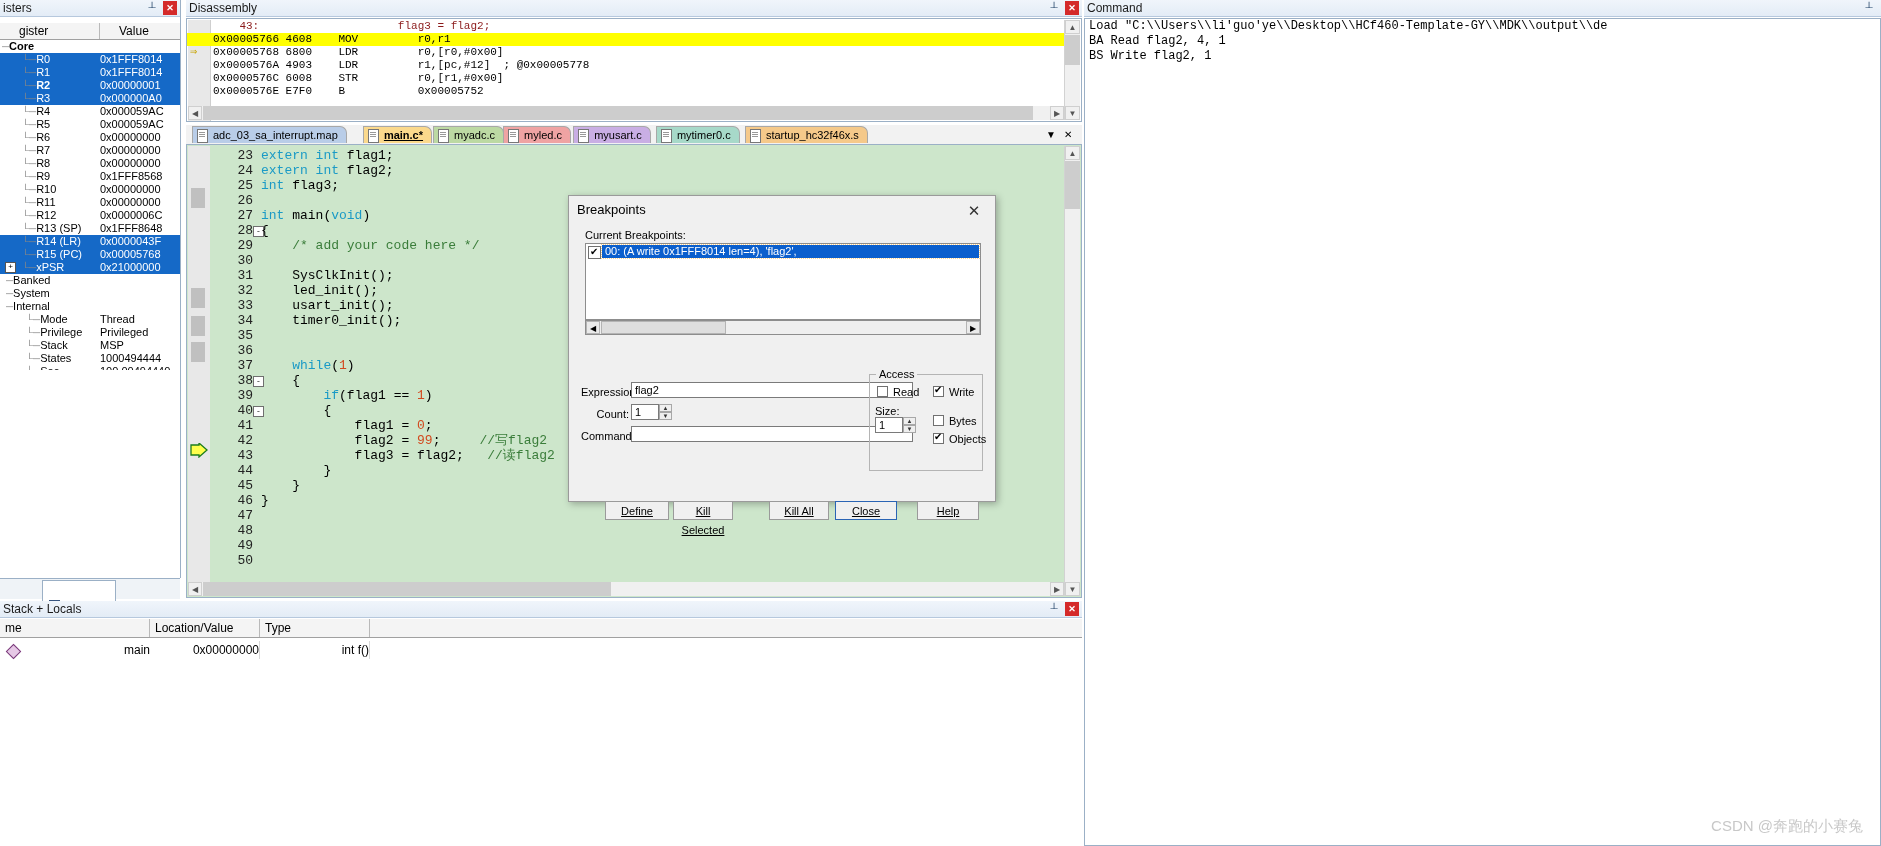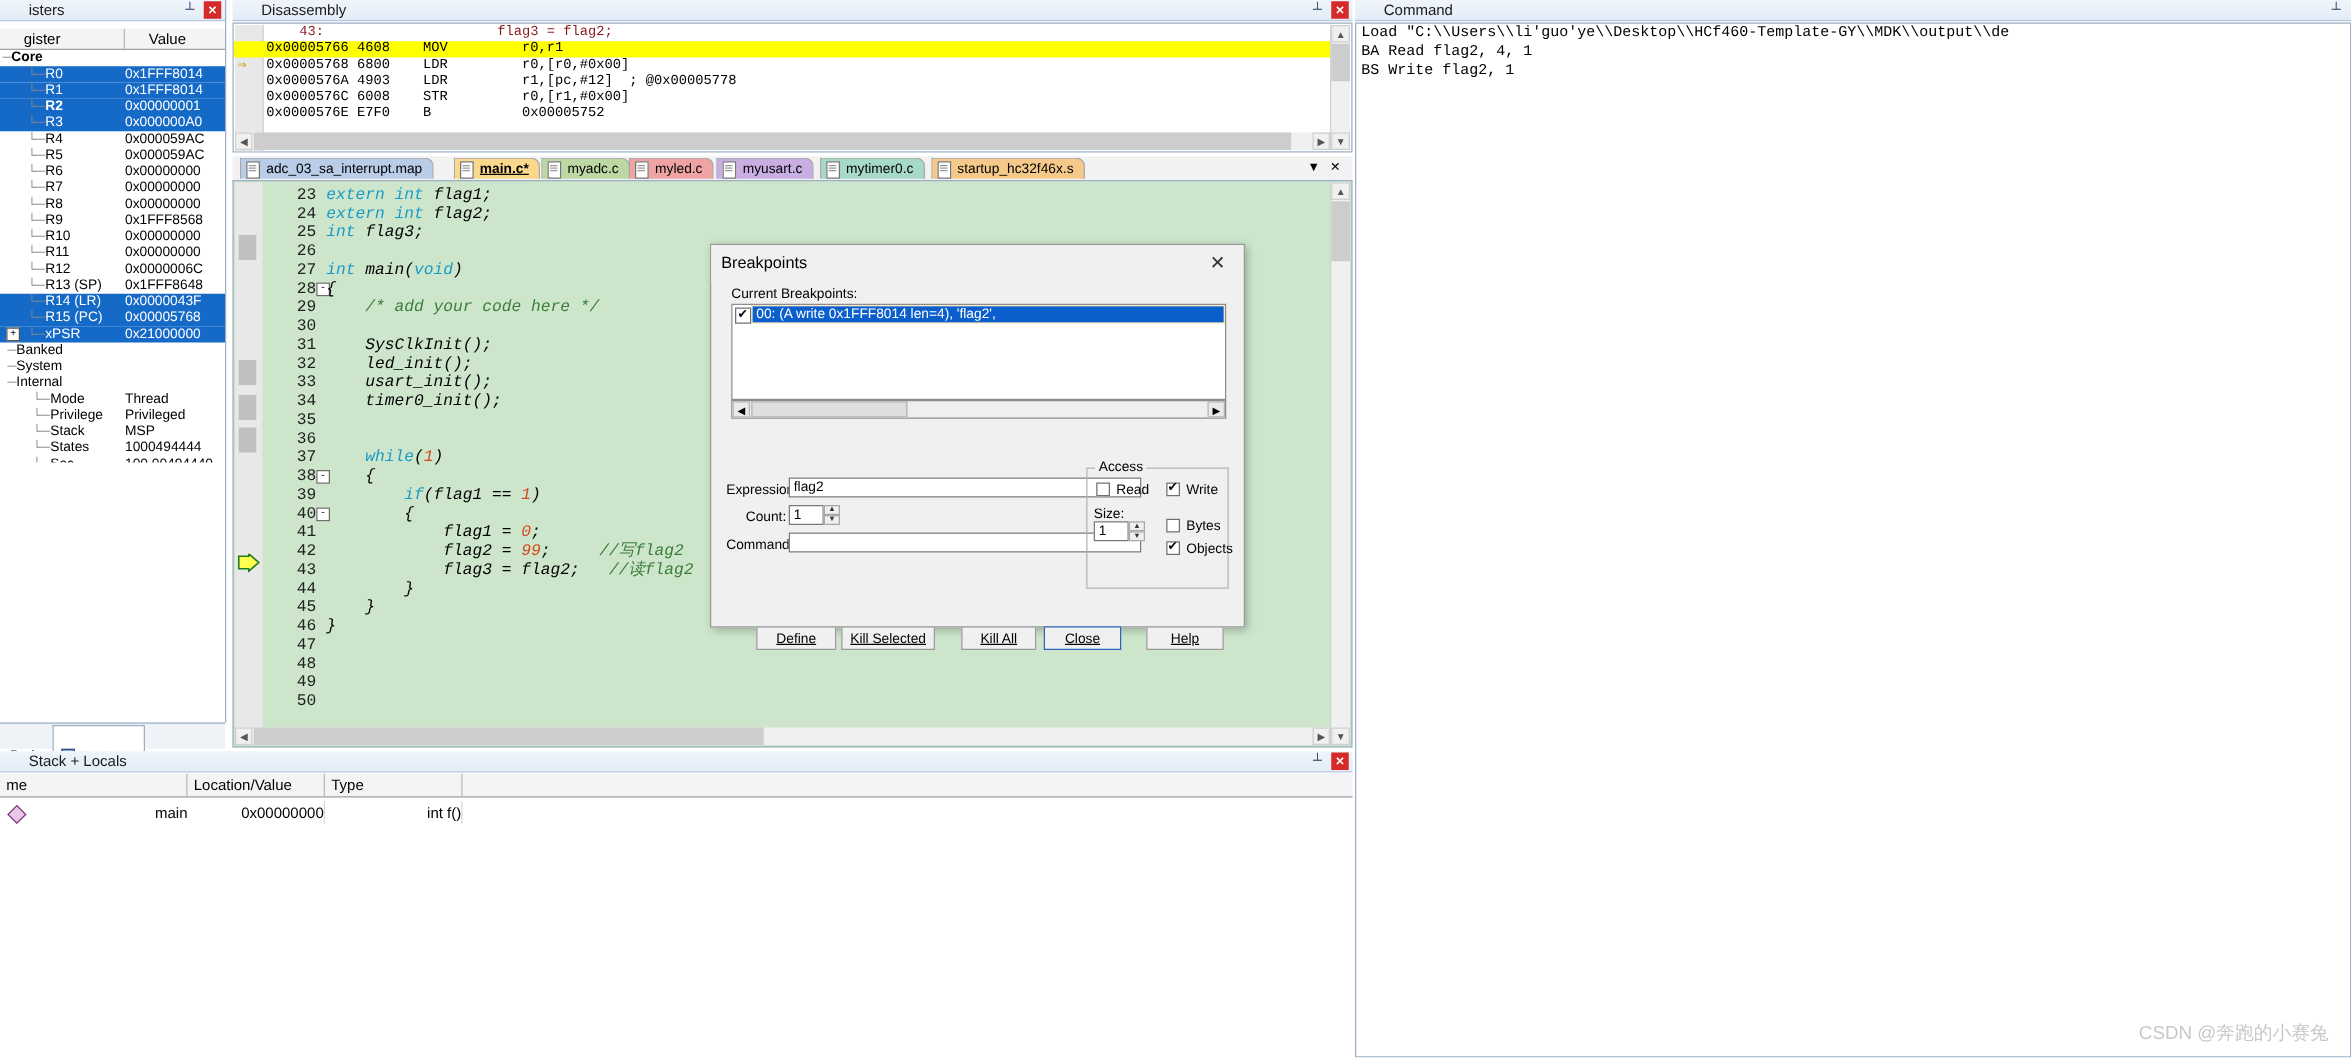--- a/index.html
+++ b/index.html
@@ -13,21 +13,21 @@
     position:relative;
   }
   .abs{position:absolute;}
 
   
   .panel-title{
     height:17px;line-height:17px;
     background:linear-gradient(to bottom,#f0f5fb 0%,#e3ecf6 100%);
     border-bottom:1px solid #b6c8dd;
     font-size:12px;color:#1a1a1a;
-    padding-left:23px;box-sizing:border-box;
+    padding-left:3px;box-sizing:border-box;
     position:relative;
   }
   .pin-btn,.close-btn{
     position:absolute;top:1px;width:14px;height:14px;
     font-size:10px;line-height:14px;text-align:center;cursor:default;
   }
   .pin-btn{right:21px;color:#12355c;font-weight:bold;}
   .close-btn{right:3px;background:#d42a2a;color:#fff;font-weight:bold;font-size:9px;}
 
   
@@ -94,21 +94,21 @@
   #tabs-ctrl span{position:absolute;top:0;font-size:10px;line-height:17px;}
 
   #code-area{position:absolute;top:19px;left:0;width:896px;height:454px;
     background:#cde6cb;border:1px solid #9bb0c6;box-sizing:border-box;overflow:hidden;}
   #code-gutter{position:absolute;left:1px;top:1px;width:22px;bottom:15px;background:#e8e8e8;}
   .bp-mark{position:absolute;left:3px;width:14px;height:13px;background:#c0c0c0;}
   .run-arrow{position:absolute;left:2px;width:18px;height:15px;}
   .code-line{position:relative;height:15px;line-height:15px;
     font-family:"Liberation Mono",monospace;font-size:13px;white-space:pre;}
   .ln{position:absolute;left:24px;width:42px;text-align:right;color:#222;}
-  .ctext{position:absolute;left:74px;font-style:italic;}
+  .ctext{position:absolute;left:74px;}
   .kw{color:#1a9ac6;}
   .cmt{color:#3a7d3a;}
   .num{color:#d24a1f;}
   .fold{position:absolute;left:66px;width:9px;height:9px;top:3px;border:1px solid #6f6f6f;
         background:#fff;font-size:8px;line-height:7px;text-align:center;color:#000;}
 
   
   #cmd-pane{left:1084px;top:0;width:797px;height:846px;background:#fff;}
   #cmd-body{position:absolute;top:18px;left:0;width:797px;height:828px;background:#fff;
             border:1px solid #9bb0c6;box-sizing:border-box;overflow:hidden;}
@@ -472,21 +472,21 @@
 
   <span class="chk" style="left:364px;top:219px;"></span>
   <div class="bp-label" style="left:380px;top:219px;">Bytes</div>
 
   <span class="chk on" style="left:364px;top:237px;"></span>
   <div class="bp-label" style="left:380px;top:237px;">Objects</div>
 
   <div class="dlgbtn" style="left:36px;top:271px;width:64px;">
     <span class="u">Define</span>
   </div>
-  <div class="dlgbtn" style="left:104px;top:271px;width:75px;">
+  <div class="dlgbtn" style="left:104px;top:271px;width:60px;">
     <span class="u">Kill Selected</span>
   </div>
   <div class="dlgbtn" style="left:200px;top:271px;width:60px;">
     <span class="u">Kill All</span>
   </div>
   <div class="dlgbtn default" style="left:266px;top:271px;width:62px;">
     <span class="u">Close</span>
   </div>
   <div class="dlgbtn" style="left:348px;top:271px;width:62px;">
     <span class="u">Help</span>

